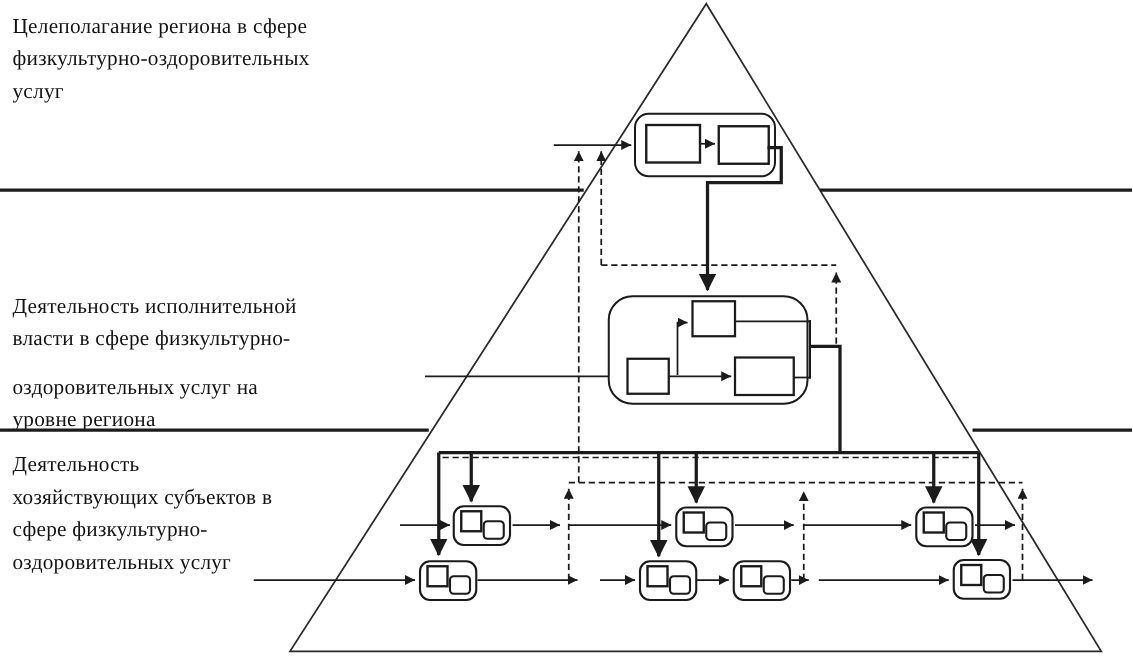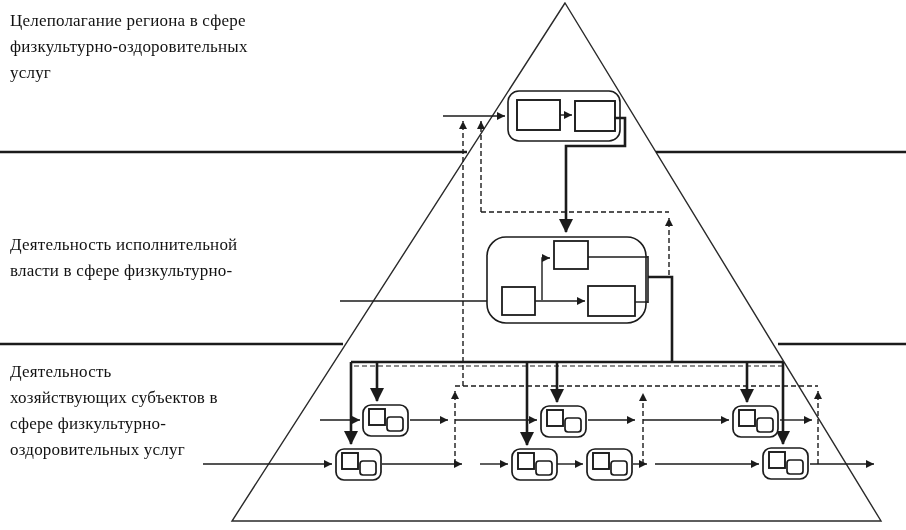--- a/index.html
+++ b/index.html
@@ -29,21 +29,22 @@
 </head>
 <body>
 
 <div id="stage">
 
   <div id="label-tier1" class="tier-label">Целеполагание региона в сфере
 физкультурно-оздоровительных
 услуг</div>
 
   <div id="label-tier2" class="tier-label"><span class="part1">Деятельность исполнительной
-власти в сфере физкультурно-</span></div>
+власти в сфере физкультурно-</span><span class="part2">оздоровительных услуг на
+уровне региона</span></div>
 
   <div id="label-tier3" class="tier-label">Деятельность
 хозяйствующих субъектов в
 сфере физкультурно-
 оздоровительных услуг</div>
 
   <svg width="906" height="530" viewBox="0 0 906 530">
     <defs>
       <marker id="big" markerWidth="16" markerHeight="16" refX="13" refY="7" orient="auto" markerUnits="userSpaceOnUse">
         <path d="M0,0 L14,7 L0,14 Z" fill="#1b1b1b"></path>

